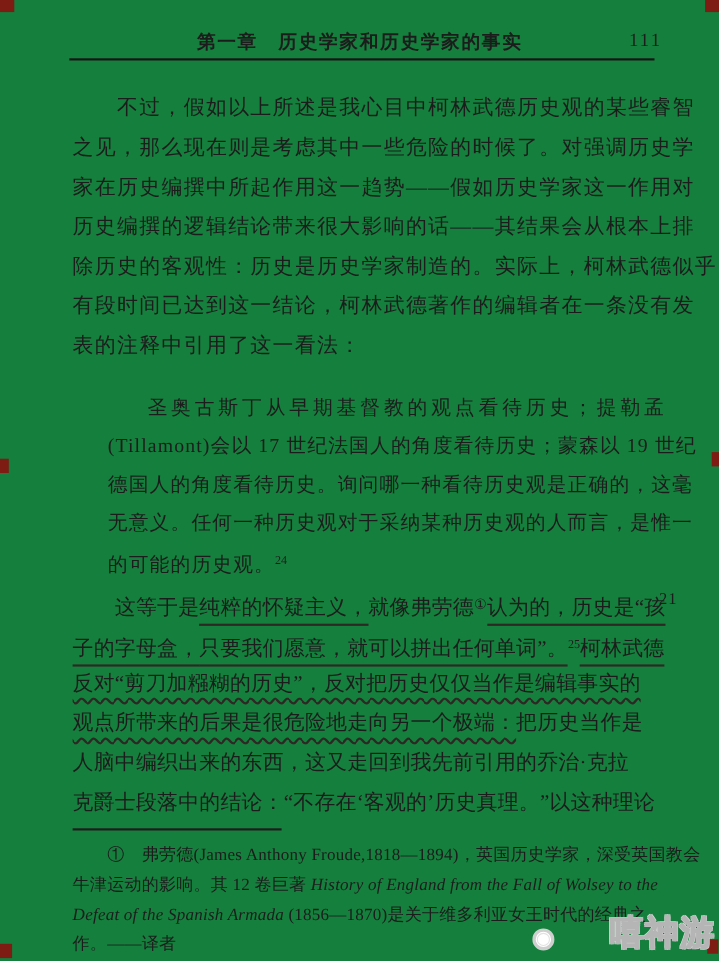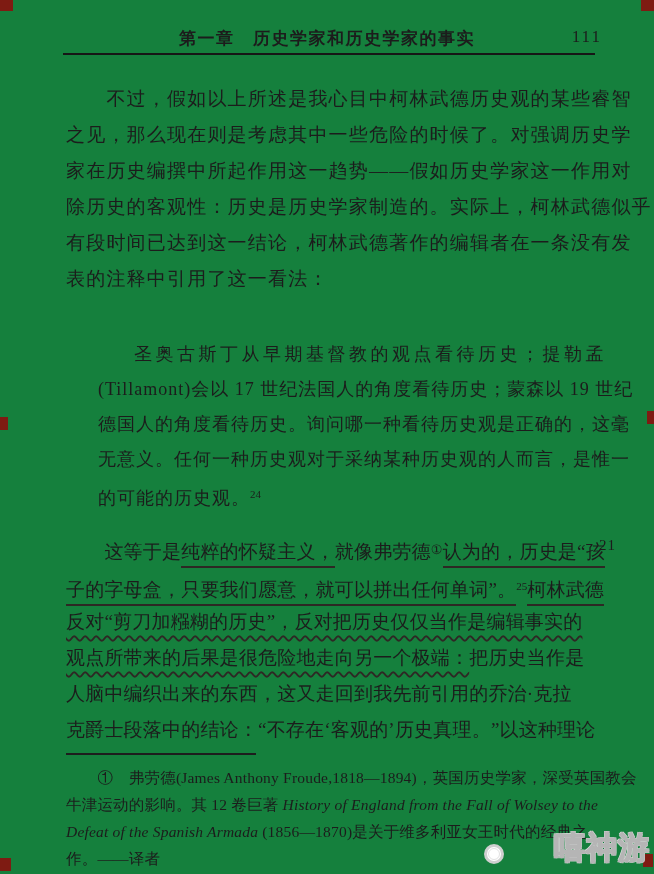--- a/index.html
+++ b/index.html
@@ -6,21 +6,21 @@
   .page{position:relative;width:654px;height:874px;background:#15803d;overflow:hidden;
         font-family:"Liberation Serif","DejaVu Serif",serif;color:#1c1c1c;text-decoration:underline;}
   
   .chapter{position:absolute;top:27px;left:50%;transform:translateX(-50%);
            font-size:17px;font-weight:700;letter-spacing:1.5px;white-space:nowrap;}
   .pagenum{position:absolute;top:27px;right:52px;font-size:17px;letter-spacing:2px;}
   .hrule{position:absolute;top:53px;left:63px;width:532px;height:2px;background:#161616;}
   
   .p1{position:absolute;top:81px;left:66px;width:530px;}
   .p1 .bl{height:36px;line-height:36px;font-size:19px;letter-spacing:1.2px;white-space:nowrap;}
-  .quote{position:absolute;top:337px;left:98px;width:497px;}
+  .quote{position:absolute;top:353px;left:98px;width:497px;}
   .quote .bl{height:35px;line-height:35px;font-size:18px;letter-spacing:1px;white-space:nowrap;}
   .quote .bl.first{text-indent:36px;letter-spacing:3.5px;}
   .p2{position:absolute;top:532px;left:66px;width:530px;}
   .p2 .bl{height:36px;line-height:36px;font-size:19px;letter-spacing:0.2px;white-space:nowrap;}
   sup.fnref{font-size:11px;vertical-align:6px;letter-spacing:0;margin-top:48px;}
   .circ{font-size:13px;vertical-align:4px;}
   
   .u{border-bottom:2.2px solid #2d2824;padding-bottom:3.5px;}
   .uw{text-decoration-line:underline;text-decoration-style:wavy;
       text-decoration-thickness:1.6px;text-decoration-color:#2d2824;text-underline-offset:7px;}
@@ -60,20 +60,21 @@
   <div class="mark m-br"></div>
 
   <div class="chapter">第一章　历史学家和历史学家的事实</div>
   <div class="pagenum">111</div>
   <div class="hrule"></div>
 
   <section class="p1">
     <div class="bl">　　不过，假如以上所述是我心目中柯林武德历史观的某些睿智</div>
     <div class="bl">之见，那么现在则是考虑其中一些危险的时候了。对强调历史学</div>
     <div class="bl">家在历史编撰中所起作用这一趋势——假如历史学家这一作用对</div>
+    <div class="bl">历史编撰的逻辑结论带来很大影响的话——其结果会从根本上排</div>
     <div class="bl">除历史的客观性：历史是历史学家制造的。实际上，柯林武德似乎</div>
     <div class="bl">有段时间已达到这一结论，柯林武德著作的编辑者在一条没有发</div>
     <div class="bl">表的注释中引用了这一看法：</div>
   </section>
 
   <section class="quote">
     <div class="bl first">圣奥古斯丁从早期基督教的观点看待历史；提勒孟</div>
     <div class="bl">(Tillamont)会以 17 世纪法国人的角度看待历史；蒙森以 19 世纪</div>
     <div class="bl">德国人的角度看待历史。询问哪一种看待历史观是正确的，这毫</div>
     <div class="bl">无意义。任何一种历史观对于采纳某种历史观的人而言，是惟一</div>

